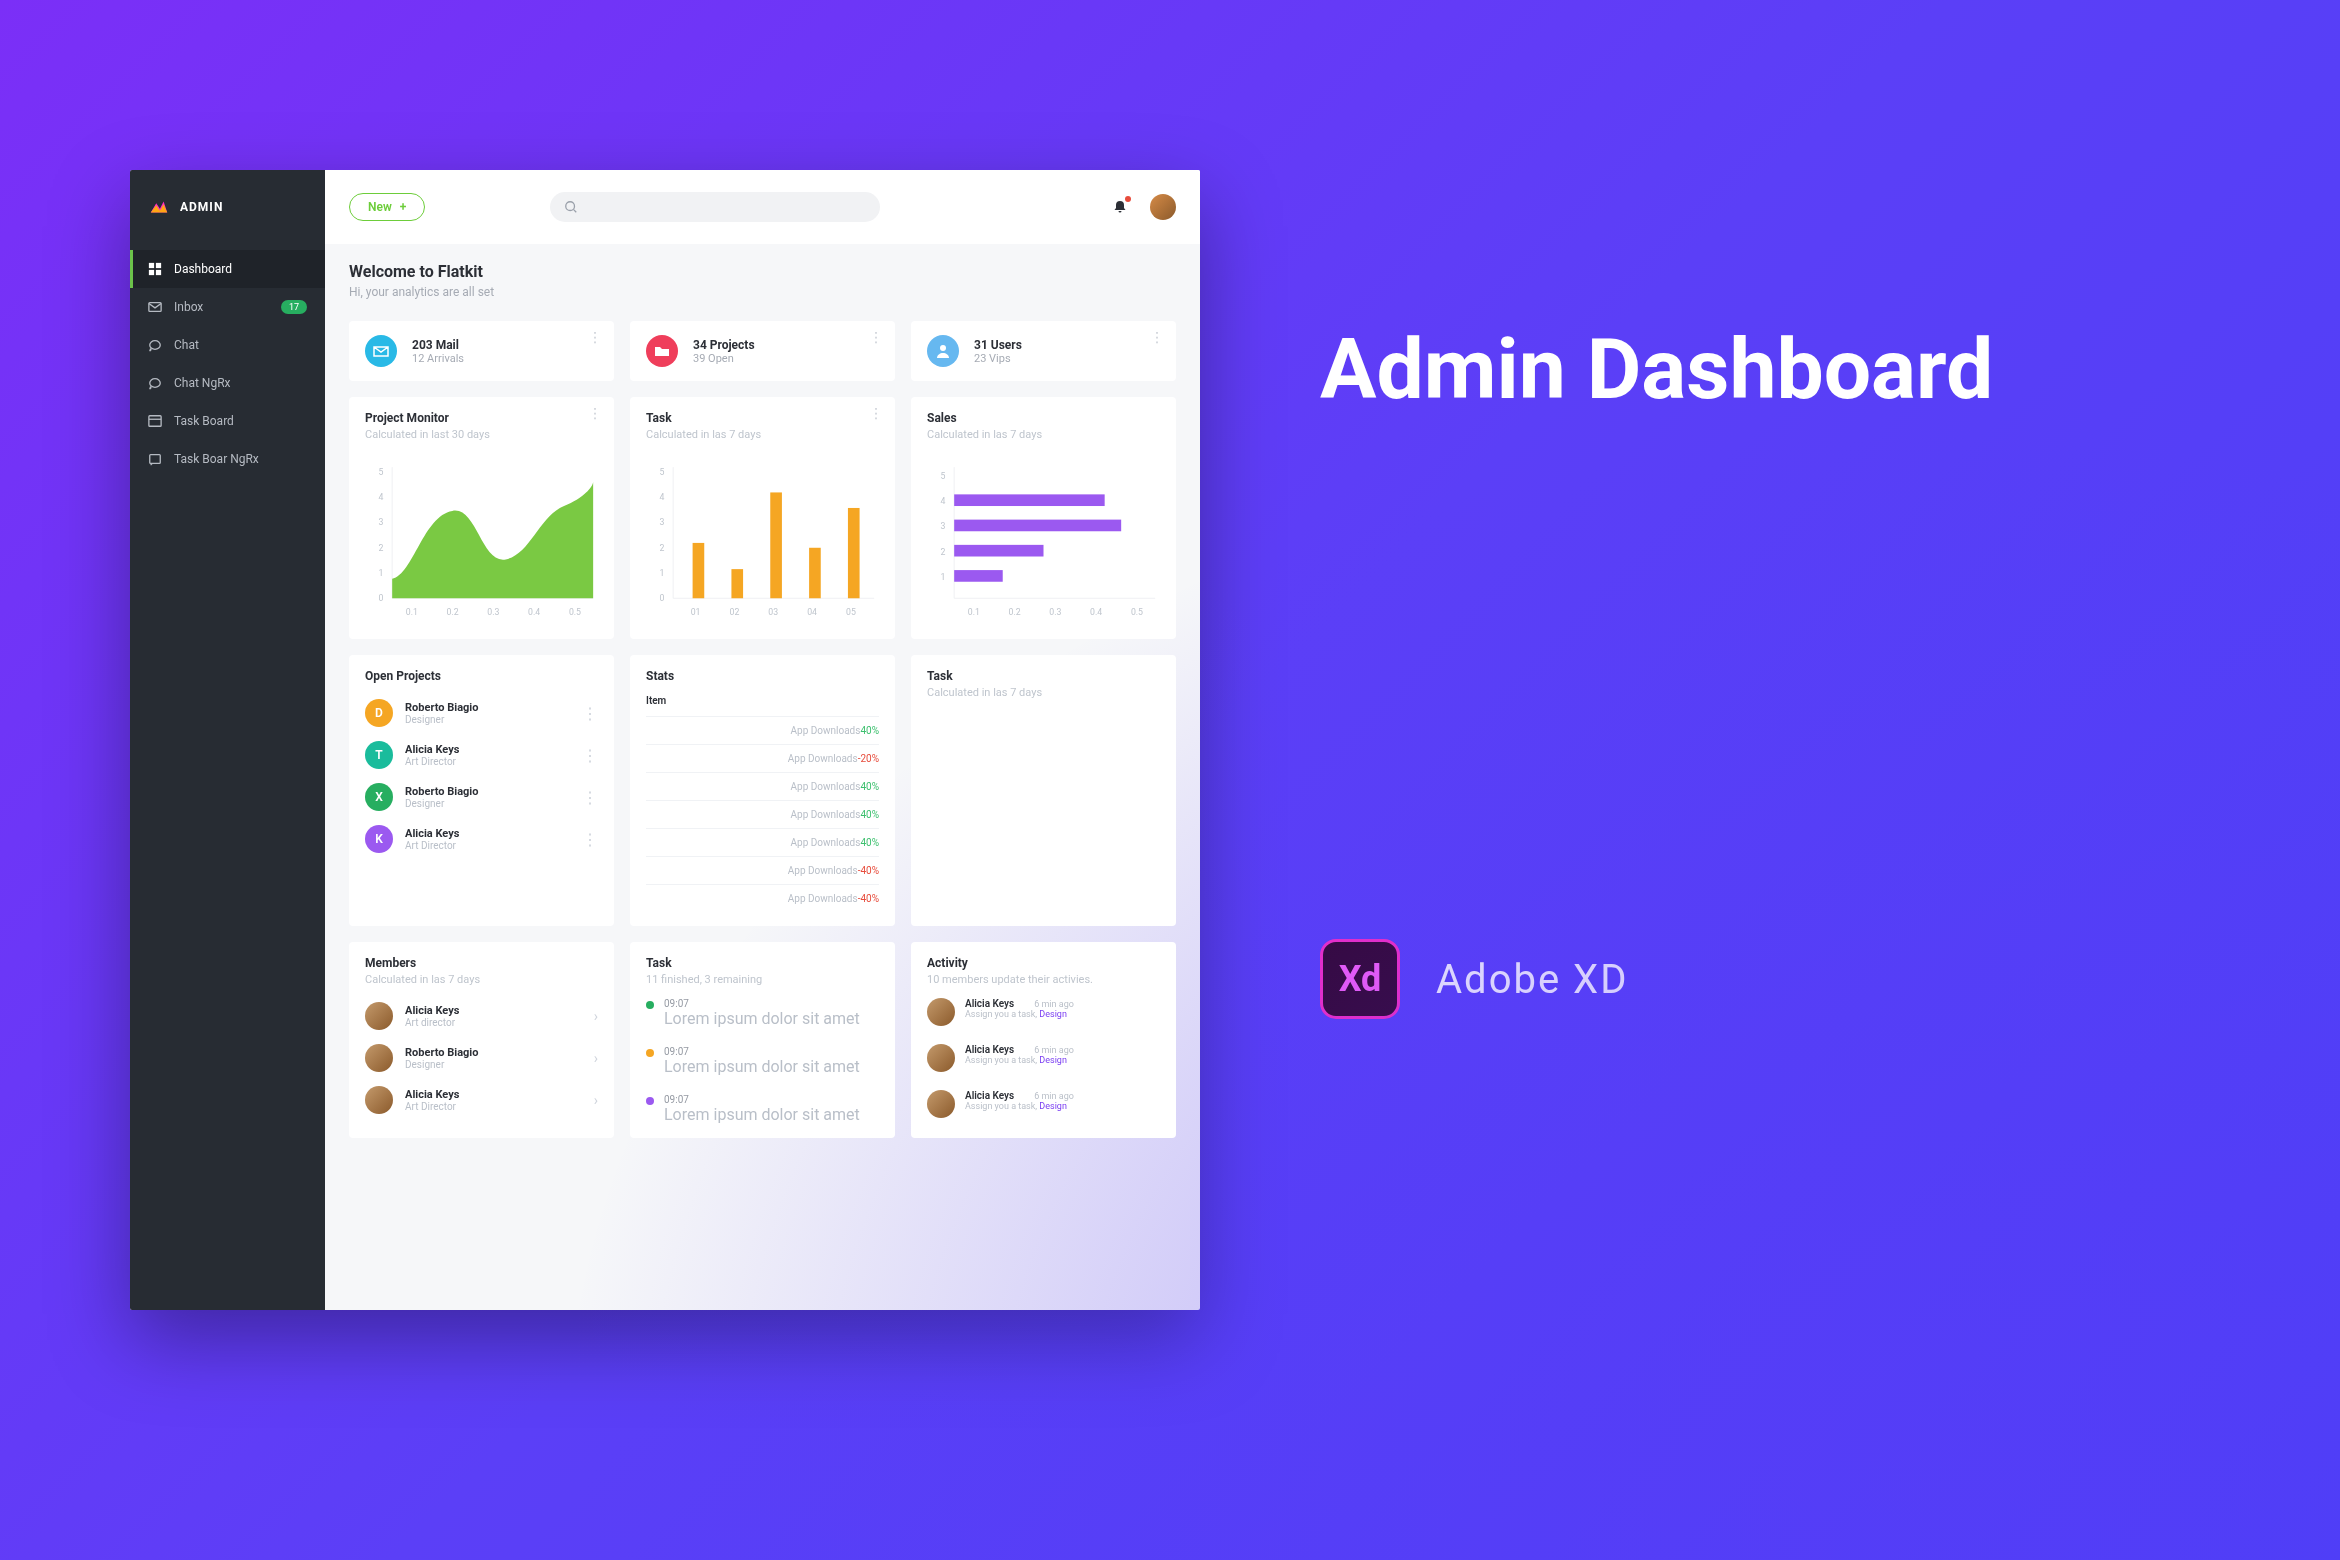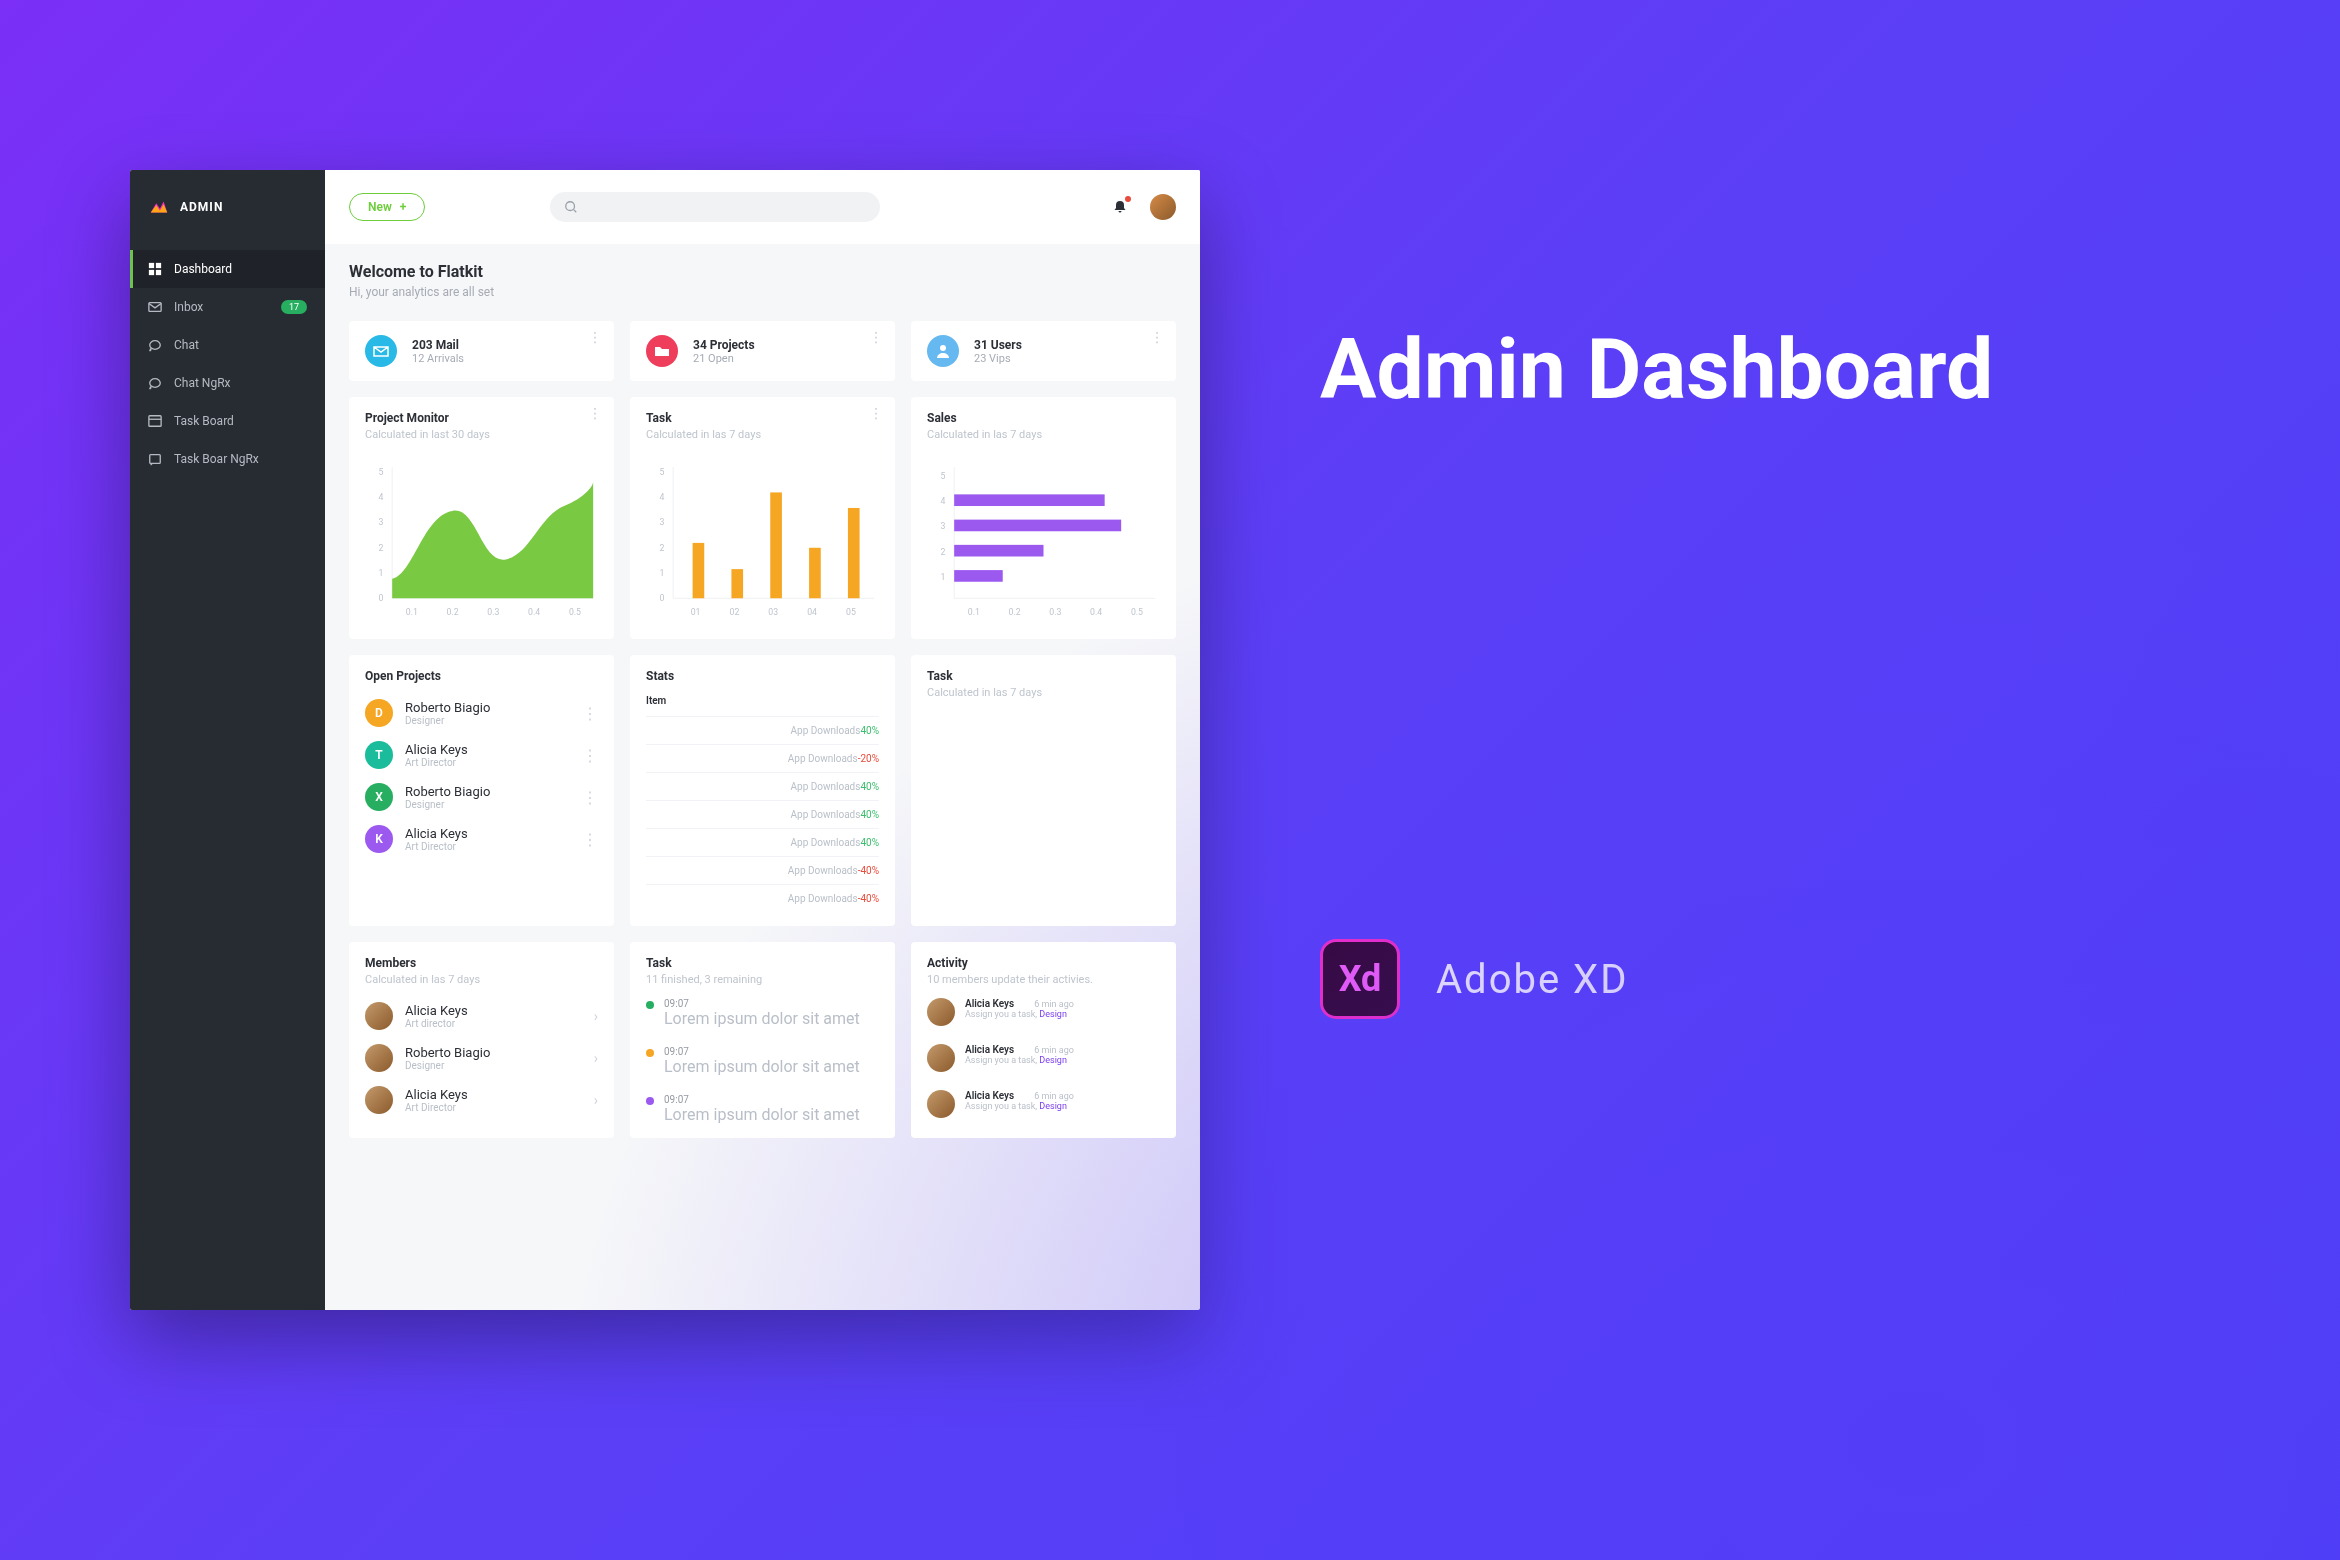--- a/index.html
+++ b/index.html
@@ -43,21 +43,21 @@
 .stat-title{font-size:12px;font-weight:700;color:#2c2f36}
 .stat-sub{font-size:11px;color:#a6abb4}
 .section-title{font-size:12px;font-weight:700;color:#2c2f36}
 .section-sub{font-size:11px;color:#bfc5cd;margin-top:3px}
 .chart-zone{margin-top:14px;height:170px;position:relative}
 .chart-zone svg{display:block}
 .list{display:flex;flex-direction:column;gap:14px;margin-top:16px}
 .list-row{display:flex;align-items:center;gap:12px}
 .av{width:28px;height:28px;border-radius:50%;display:flex;align-items:center;justify-content:center;color:#fff;font-size:12px;font-weight:600}
 .av.photo{background:linear-gradient(135deg,#c49a6c,#8b5a2b)}
-.li-name{font-size:13px;font-weight:400;color:#2c2f36}
+.li-name{font-size:11px;font-weight:700;color:#2c2f36}
 .li-role{font-size:10px;color:#b9bfc8}
 .li-more{margin-left:auto;color:#cfd4dc;cursor:pointer}
 .stats-table{margin-top:12px;font-size:10px}
 .stats-head{color:#2c2f36;font-weight:600;margin-bottom:10px}
 .stats-row{display:flex;justify-content:flex-end;border-top:1px solid #f0f2f5;padding:8px 0;color:#b9bfc8}
 .stats-val{color:#3bbf6d}
 .stats-val.neg{color:#e74c3c}
 .donut-wrap{display:flex;flex-direction:column;align-items:center;margin-top:10px}
 .donut-label{font-size:10px;color:#b9bfc8;text-align:center;margin-top:10px}
 .timeline{margin-top:12px;display:flex;flex-direction:column;gap:18px}
@@ -188,21 +188,21 @@
             <span class="more">⋮</span>
           </div>
           <div class="card stat-card">
             <div class="stat-icon proj">
                 <svg width="16" height="16" viewBox="0 0 16 16" fill="#fff">
                   <path d="M1 4h5l2 2h7v7H1z"></path>
                 </svg>
               </div>
             <div>
                 <div class="stat-title">34 Projects</div>
-                <div class="stat-sub">21 Open</div>
+                <div class="stat-sub">39 Open</div>
               </div>
             <span class="more">⋮</span>
           </div>
           <div class="card stat-card">
             <div class="stat-icon user">
                 <svg width="16" height="16" viewBox="0 0 16 16" fill="#fff">
                   <circle cx="8" cy="5" r="3"></circle>
                   <path d="M2 15c0-3 3-5 6-5s6 2 6 5z"></path>
                 </svg>
               </div>

